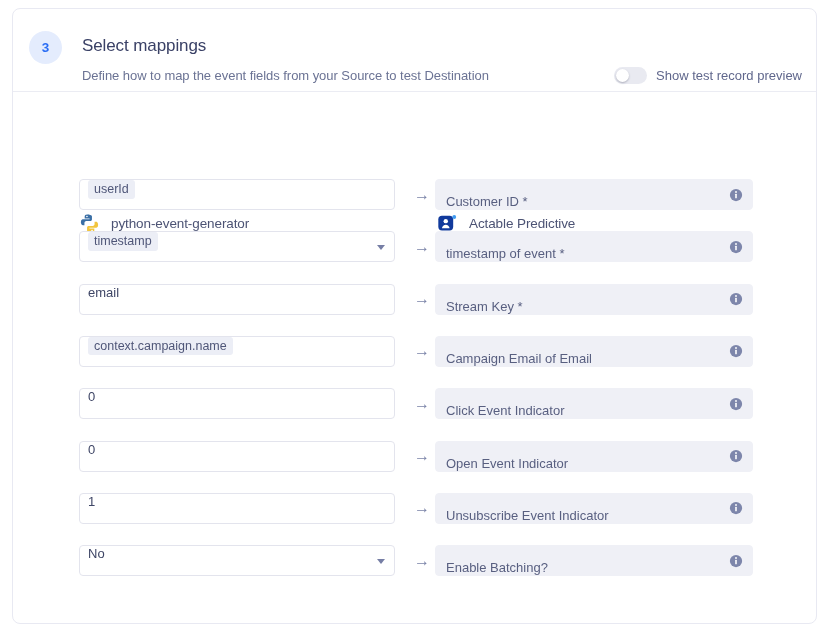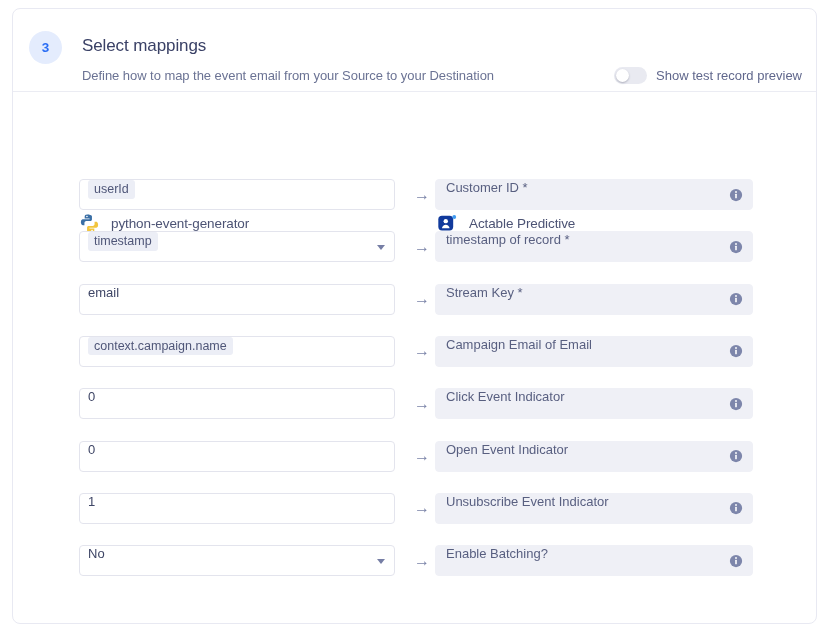--- a/index.html
+++ b/index.html
@@ -204,21 +204,21 @@
   .dest-field {
     position: absolute;
     left: 422px;
     top: 0;
     width: 318px;
     height: 31px;
     background: #eff0f6;
     border: 1px solid #eff0f6;
     border-radius: 4px;
     display: flex;
-    align-items: flex-start;
+    align-items: flex-end;
     padding: 0 10px;
   }
 
   .dest-label {
     font-size: 13px;
     color: #585f80;
     white-space: nowrap;
   }
 
   .info-icon {
@@ -234,21 +234,21 @@
 <body>
 
 <div id="card">
 
   <div id="card-header">
 
     <div id="step-badge">3</div>
 
     <div id="header-title">Select mappings</div>
 
-    <div id="header-subtitle">Define how to map the event email from your Source to your Destination</div>
+    <div id="header-subtitle">Define how to map the event fields from your Source to test Destination</div>
 
     <div id="preview-toggle-wrap">
       <div id="toggle-track">
         <div id="toggle-knob"></div>
       </div>
       <div id="toggle-label">Show test record preview</div>
     </div>
   </div>
 
   <div id="col-headers">
@@ -293,21 +293,21 @@
           </svg>
         </div>
       </div>
       <div class="map-row" style="top: 222.3px;">
         <div class="src-field has-caret">
           <span class="chip">timestamp</span>
           <span class="caret"></span>
         </div>
         <div class="arrow">→</div>
         <div class="dest-field">
-          <span class="dest-label">timestamp of record *</span>
+          <span class="dest-label">timestamp of event *</span>
           <svg class="info-icon" viewBox="0 0 16 16">
             <circle cx="8" cy="8" r="7" fill="#7d86ab"></circle>
             <rect x="7.1" y="6.6" width="1.8" height="5" rx=".6" fill="#ffffff"></rect>
             <circle cx="8" cy="4.6" r="1.05" fill="#ffffff"></circle>
           </svg>
         </div>
       </div>
       <div class="map-row" style="top: 274.6px;">
         <div class="src-field">
           <span class="plain-value">email</span>

